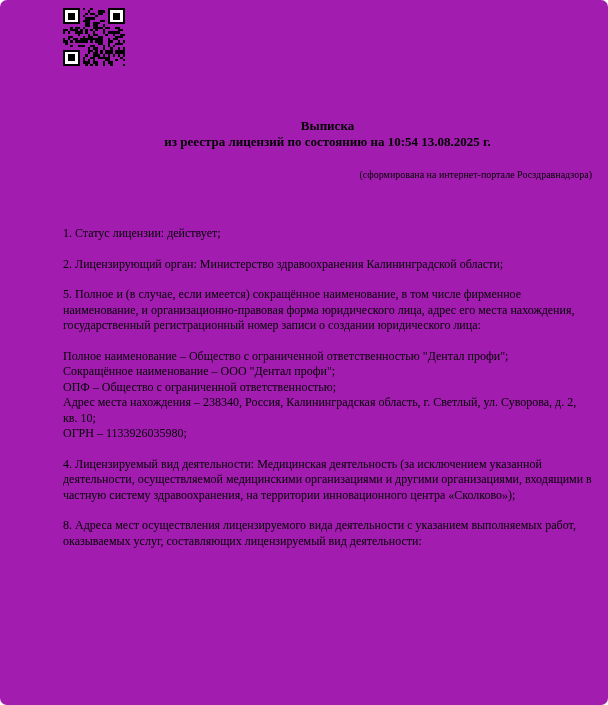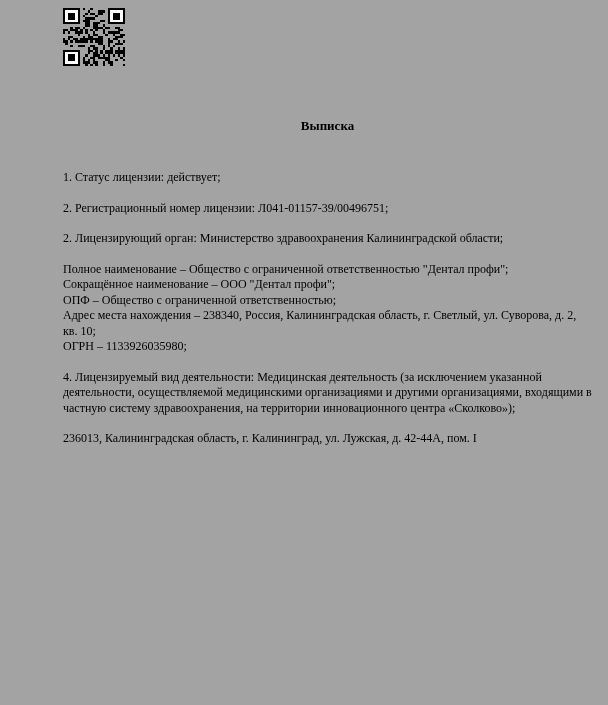--- a/index.html
+++ b/index.html
@@ -8,21 +8,22 @@
     width: 608px;
     height: 705px;
     position: relative;
     overflow: hidden;
     font-family: "Liberation Serif", serif;
     color: #000000;
   }
   .page {
     position: absolute;
     inset: 0;
-    background: #a3a3a3;
+    background: #a21caf;
+    border-radius: 7px;
   }
   .qr {
     position: absolute;
     left: 63px;
     top: 8px;
     width: 62px;
     height: 58px;
   }
   .qr svg { display: block; width: 100%; height: 100%; }
   .content {
@@ -36,21 +37,21 @@
     font-weight: bold;
     text-align: center;
     line-height: 16px;
   }
   .subtitle {
     font-size: 10px;
     text-align: right;
     margin-top: 19px;
   }
   .doc-body {
-    margin-top: 36px;
+    margin-top: 46px;
     font-size: 12px;
     line-height: 15.5px;
   }
   .para {
     white-space: pre-line;
     margin-bottom: 15px;
   }
 </style>
 </head>
 <body>
@@ -271,30 +272,32 @@
         <rect x="0" y="18" width="7" height="7"></rect>
         <rect x="1" y="19" width="5" height="5" fill="#fff"></rect>
         <rect x="2" y="20" width="3" height="3" fill="#000"></rect>
       </svg>
     </div>
 
   <div class="content">
 
     <h1 class="title">
       <span>Выписка</span><br>
+      <span>из реестра лицензий по состоянию на 10:54 13.08.2025 г.</span>
     </h1>
 
+    <div class="subtitle">(сформирована на интернет-портале Росздравнадзора)</div>
 
     <div class="doc-body">
         <p class="para">1. Статус лицензии: действует;</p>
-        <p class="para">2. Регистрационный номер лицензии: Л041-01157-39/00496751;</p>
         <p class="para">2. Лицензирующий орган: Министерство здравоохранения Калининградской области;</p>
+        <p class="para">5. Полное и (в случае, если имеется) сокращённое наименование, в том числе фирменное наименование, и организационно-правовая форма юридического лица, адрес его места нахождения, государственный регистрационный номер записи о создании юридического лица:</p>
         <p class="para">Полное наименование – Общество с ограниченной ответственностью "Дентал профи";
 Сокращённое наименование – ООО "Дентал профи";
 ОПФ – Общество с ограниченной ответственностью;
 Адрес места нахождения – 238340, Россия, Калининградская область, г. Светлый, ул. Суворова, д. 2, кв. 10;
 ОГРН – 1133926035980;</p>
         <p class="para">4. Лицензируемый вид деятельности: Медицинская деятельность (за исключением указанной деятельности, осуществляемой медицинскими организациями и другими организациями, входящими в частную систему здравоохранения, на территории инновационного центра «Сколково»);</p>
-        <p class="para">236013, Калининградская область, г. Калининград, ул. Лужская, д. 42-44А, пом. I</p>
+        <p class="para">8. Адреса мест осуществления лицензируемого вида деятельности с указанием выполняемых работ, оказываемых услуг, составляющих лицензируемый вид деятельности:</p>
       </div>
 
   </div>
 </div>
 
 </body></html>

